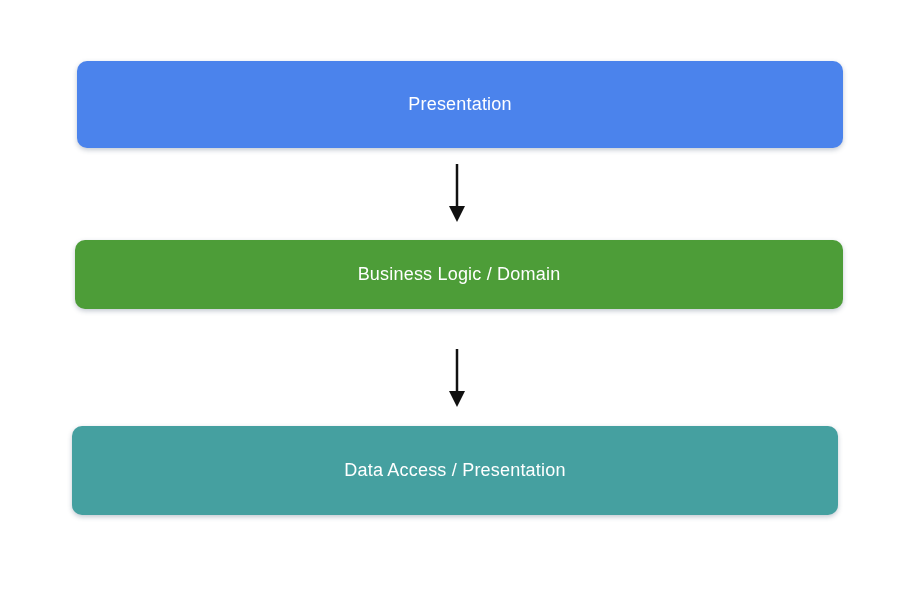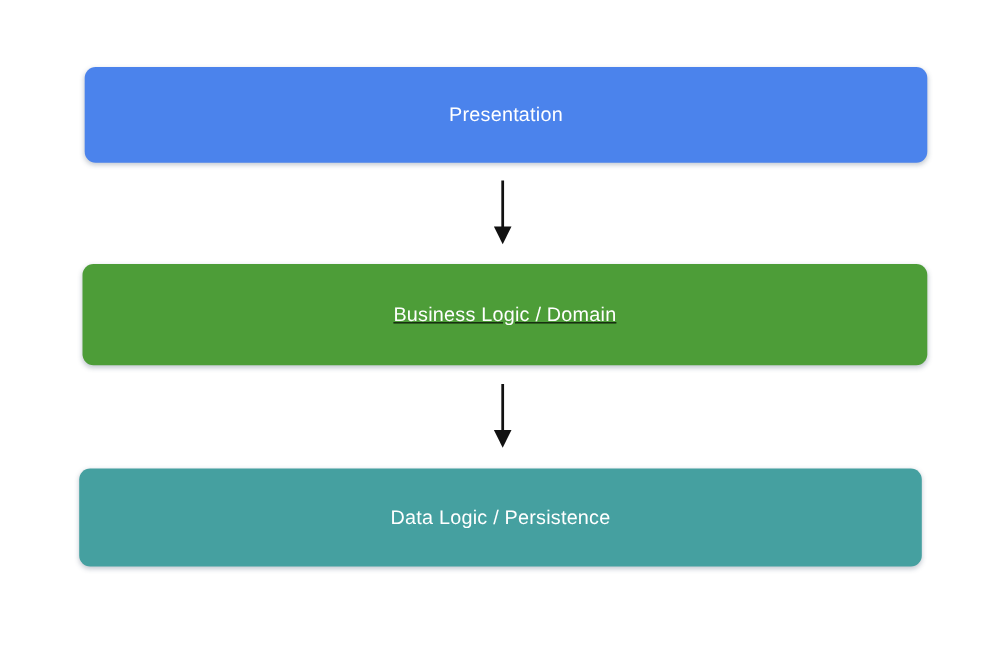--- a/index.html
+++ b/index.html
@@ -24,21 +24,21 @@
     box-shadow: 0 2px 5px rgba(40, 60, 90, 0.28);
   }
   .layer-box .label {
     color: #ffffff;
     font-size: 18px;
     font-weight: 400;
     letter-spacing: 0.2px;
     white-space: nowrap;
   }
   .box-presentation { left: 77px; top: 61px;  width: 766px; height: 87px; }
-  .box-business     { left: 75px; top: 240px; width: 768px; height: 92px; text-decoration: underline; }
+  .box-business     { left: 75px; top: 240px; width: 768px; height: 69px; }
   .box-data         { left: 72px; top: 426px; width: 766px; height: 89px; }
   .arrow {
     position: absolute;
     width: 20px;
     height: 60px;
   }
   .arrow-1 { left: 447px; top: 163px; }
   .arrow-2 { left: 447px; top: 348px; }
 </style>
 </head>
@@ -58,16 +58,16 @@
   <div class="layer-box box-business" style="background-color: rgb(77, 157, 56);">
     <span class="label">Business Logic / Domain</span>
   </div>
 
   <svg class="arrow arrow-2" viewBox="0 0 20 60">
     <line x1="10" y1="1" x2="10" y2="45" stroke-width="2.5" stroke="#111111"></line>
     <polygon points="2,43 18,43 10,59" fill="#111111"></polygon>
   </svg>
 
   <div class="layer-box box-data" style="background-color: rgb(69, 160, 160);">
-    <span class="label">Data Logic / Persistence</span>
+    <span class="label">Data Access / Presentation</span>
   </div>
 
 </div>
 
 </body></html>

